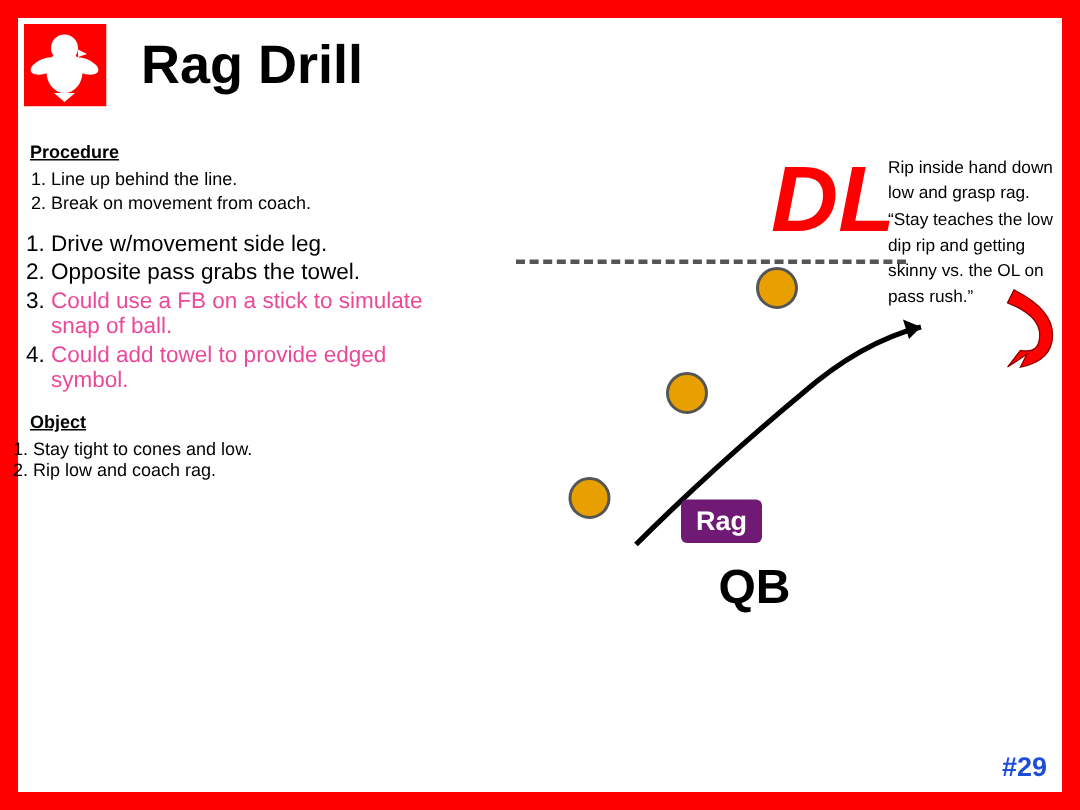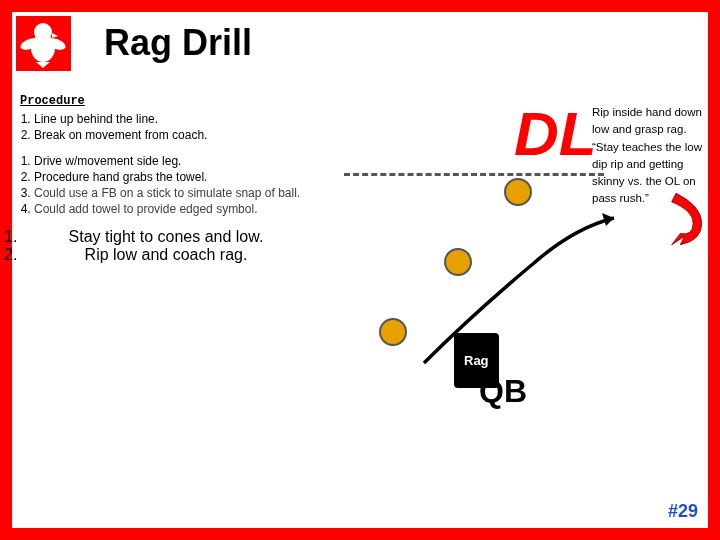--- a/index.html
+++ b/index.html
@@ -51,77 +51,75 @@
       top: 12px;
       left: 12px;
       width: 55px;
       height: 55px;
     }
 
     
     .title {
       position: absolute;
       top: 18px;
-      left: 100px;
+      left: 90px;
       font-size: 36px;
       font-weight: bold;
       color: #000;
     }
 
     
     .content-left {
       position: absolute;
       top: 90px;
       left: 16px;
       width: 290px;
     }
 
     .section-label {
       font-size: 12px;
       font-weight: bold;
       text-decoration: underline;
       margin-bottom: 4px;
-      font-family: Liberation Mono, monospace;
     }
 
     .procedure-list {
       font-size: 12px;
       margin-left: 14px;
       margin-bottom: 12px;
     }
 
     .procedure-list li {
       margin-bottom: 2px;
     }
 
     .note-section {
       margin-bottom: 12px;
     }
 
     .note-list {
-      font-size: 12px;
+      font-size: 15px;
       margin-left: 14px;
     }
 
     .note-list li {
       margin-bottom: 2px;
     }
 
     .red-text {
-      color: #404040;
+      color: #ec4899;
     }
 
     .object-section {
       margin-bottom: 8px;
     }
 
     .object-list {
-      font-size: 16px;
+      font-size: 12px;
       margin-left: 2px;
-      text-align: center;
     }
 
     
     .diagram {
       position: absolute;
       top: 74px;
       left: 310px;
       width: 400px;
       height: 350px;
     }
@@ -174,25 +172,25 @@
       height: 28px;
       top: 240px;
       left: 65px;
     }
 
     
     .rag-box {
       position: absolute;
       top: 255px;
       left: 140px;
-      background: #000000;
+      background: #701a75;
       color: white;
-      font-size: 13px;
-      font-weight: bold;
-      padding: 20px 10px;
+      font-size: 18px;
+      font-weight: bold;
+      padding: 4px 10px;
       border-radius: 4px;
     }
 
     
     .qb-label {
       position: absolute;
       top: 295px;
       left: 165px;
       font-size: 32px;
       font-weight: bold;
@@ -275,27 +273,28 @@
     <div class="section-label">Procedure</div>
     <ol class="procedure-list">
       <li>Line up behind the line.</li>
       <li>Break on movement from coach.</li>
     </ol>
   </div>
 
   <div class="note-section">
     <ol class="note-list">
       <li>Drive w/movement side leg.</li>
-      <li>Procedure hand grabs the towel.</li>
+      <li>Opposite pass grabs the towel.</li>
       <li><span class="red-text"> Could use a FB on a stick to simulate snap of ball.</span></li>
       <li><span class="red-text">Could add towel to provide edged symbol.</span></li>
     </ol>
   </div>
 
   <div class="object-section">
+    <div class="section-label">Object</div>
     <ol class="object-list">
       <li>Stay tight to cones and low.</li>
       <li>Rip low and coach rag.</li>
     </ol>
   </div>
 
 </div>
 
 <div class="diagram">
 

